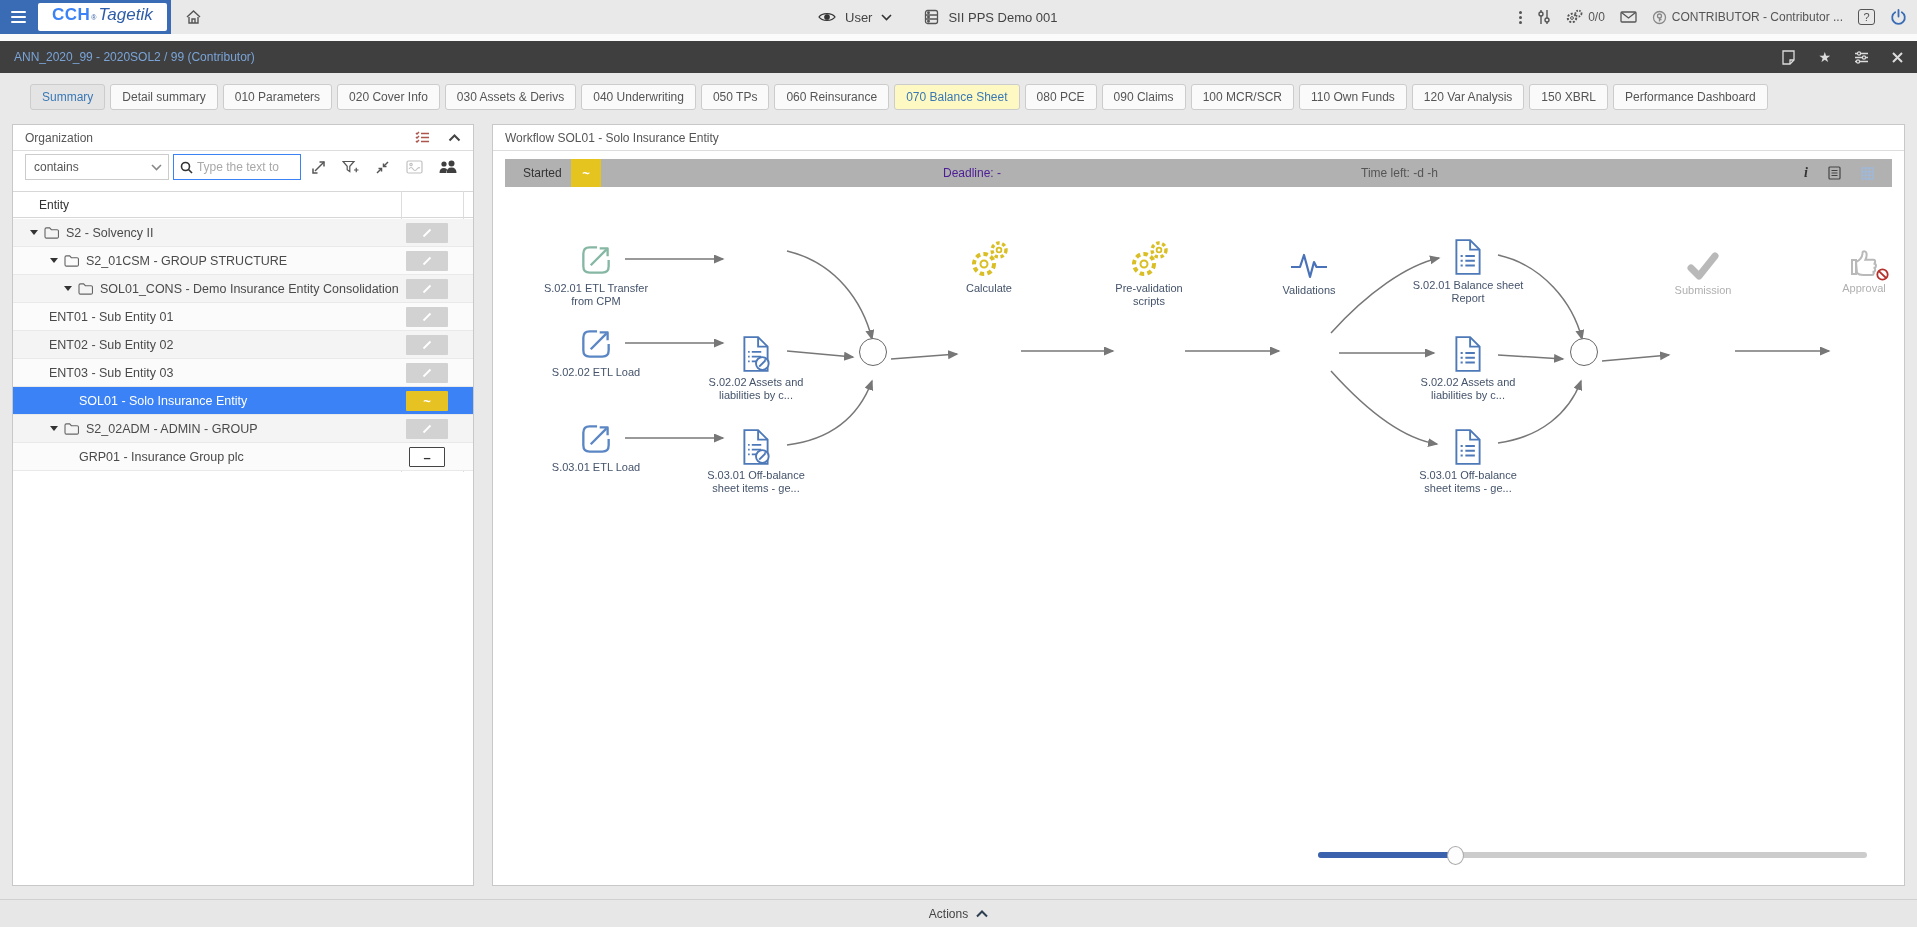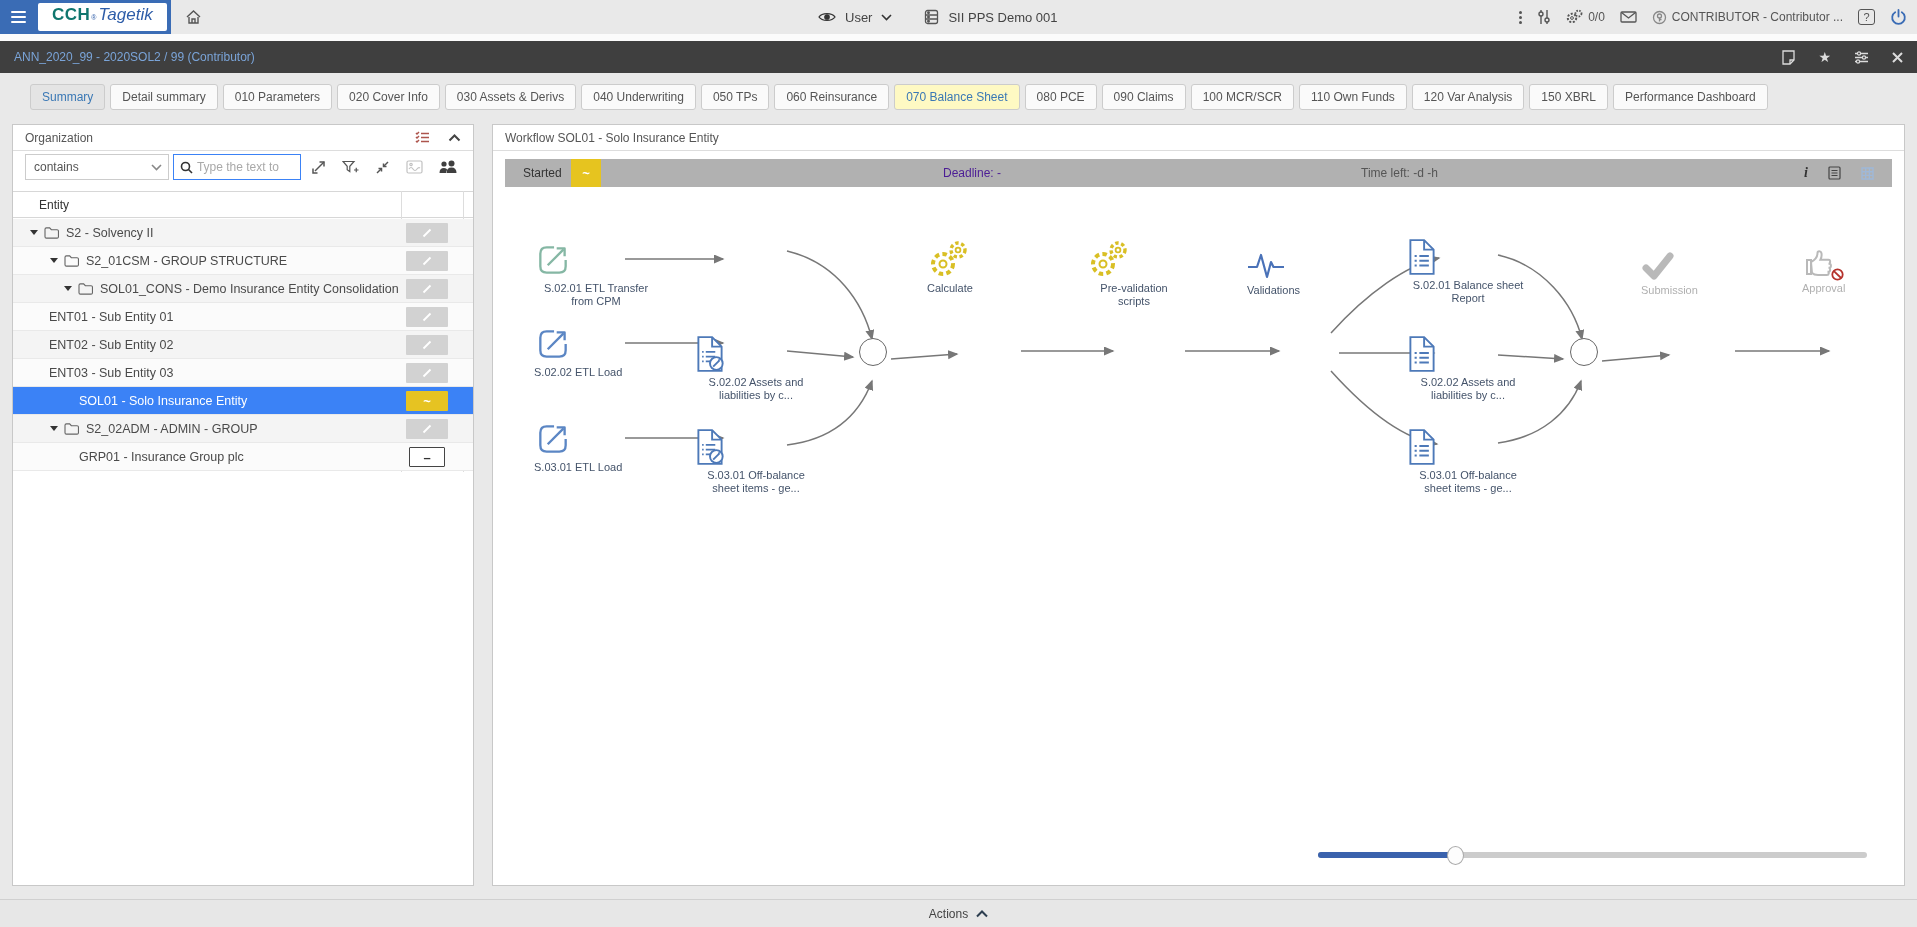--- a/index.html
+++ b/index.html
@@ -8,21 +8,21 @@
   svg { display:block; }
 
   
   .topbar { position:relative; height:34px; background:#e9e9e9; }
   .tb-left { position:absolute; left:0; top:0; height:34px; display:flex; align-items:center; }
   .menu-btn { width:36px; height:34px; background:#3a6cb5; border:0; cursor:pointer;
     display:flex; flex-direction:column; justify-content:center; align-items:center; gap:3px; }
   .menu-btn i { width:15px; height:2px; background:#fff; border-radius:1px; }
   .logo-box { height:34px; background:#3a6cb5; display:flex; align-items:center; padding:0 4px 0 2px; }
   .logo-inner { background:#fff; border-radius:2px; height:28px; padding:2px 14px; display:flex; align-items:baseline; }
-  .logo-cch { font-weight:bold; font-size:17px; color:#0f766e; letter-spacing:.5px; }
+  .logo-cch { font-weight:bold; font-size:17px; color:#3b82f6; letter-spacing:.5px; }
   .logo-reg { font-size:7px; color:#2d5ca8; vertical-align:super; margin:0 2px 0 1px; }
   .logo-tag { font-style:italic; font-size:17px; color:#2d5ca8; }
   .home-btn { margin-left:14px; background:none; border:0; cursor:pointer; }
   .tb-center { position:absolute; left:818px; top:0; height:34px; display:flex; align-items:center; gap:9px; }
   .tb-center .lbl { font-size:13px; color:#444; }
   .tb-right { position:absolute; right:10px; top:0; height:34px; display:flex; align-items:center; gap:15px; }
   .tb-right .lbl { font-size:12px; color:#555; }
   .icon-btn { background:none; border:0; cursor:pointer; display:flex; align-items:center; gap:5px; }
   .kebab { display:flex; flex-direction:column; gap:2px; }
   .kebab i { width:3px; height:3px; border-radius:50%; background:#555; }
@@ -100,21 +100,21 @@
   .st-badge { position:absolute; left:66px; top:0; width:30px; height:28px; background:#e6c41f;
     color:#fff; font-weight:bold; font-size:13px; display:flex; align-items:center; justify-content:center;
     border:0; cursor:pointer; }
   .st-deadline { position:absolute; left:438px; top:7px; font-size:12px; color:#4c1d95; }
   .st-timeleft { position:absolute; left:856px; top:7px; font-size:12px; color:#555; }
   .st-icons { position:absolute; right:18px; top:0; height:28px; display:flex; align-items:center; gap:20px; }
   .info-i { font-family:"Liberation Serif",serif; font-weight:bold; font-size:14px; color:#333; font-style:italic; }
 
   .canvas { position:absolute; left:0; top:62px; right:0; bottom:0; overflow:visible; }
   .edges { position:absolute; left:0; top:0; }
-  .wnode { position:absolute; width:124px; display:flex; flex-direction:column; align-items:flex-start; cursor:pointer; }
+  .wnode { position:absolute; width:124px; display:flex; flex-direction:column; align-items:center; cursor:pointer; }
   .wicon { height:40px; display:flex; align-items:flex-end; justify-content:center; }
   .wlabel { margin-top:3px; font-size:11px; line-height:1.15; color:#44536a; text-align:center; }
   .wlabel.dis { color:#b0b0b0; }
   .mnode { position:absolute; width:28px; height:28px; border:1.5px solid #666; border-radius:50%;
     background:#fff; cursor:pointer; }
   .thumbwrap { position:relative; }
   .redbadge { position:absolute; right:-8px; bottom:-2px; }
 
   
   .zoom-slider { position:absolute; left:825px; top:665px; width:549px; height:6px;

